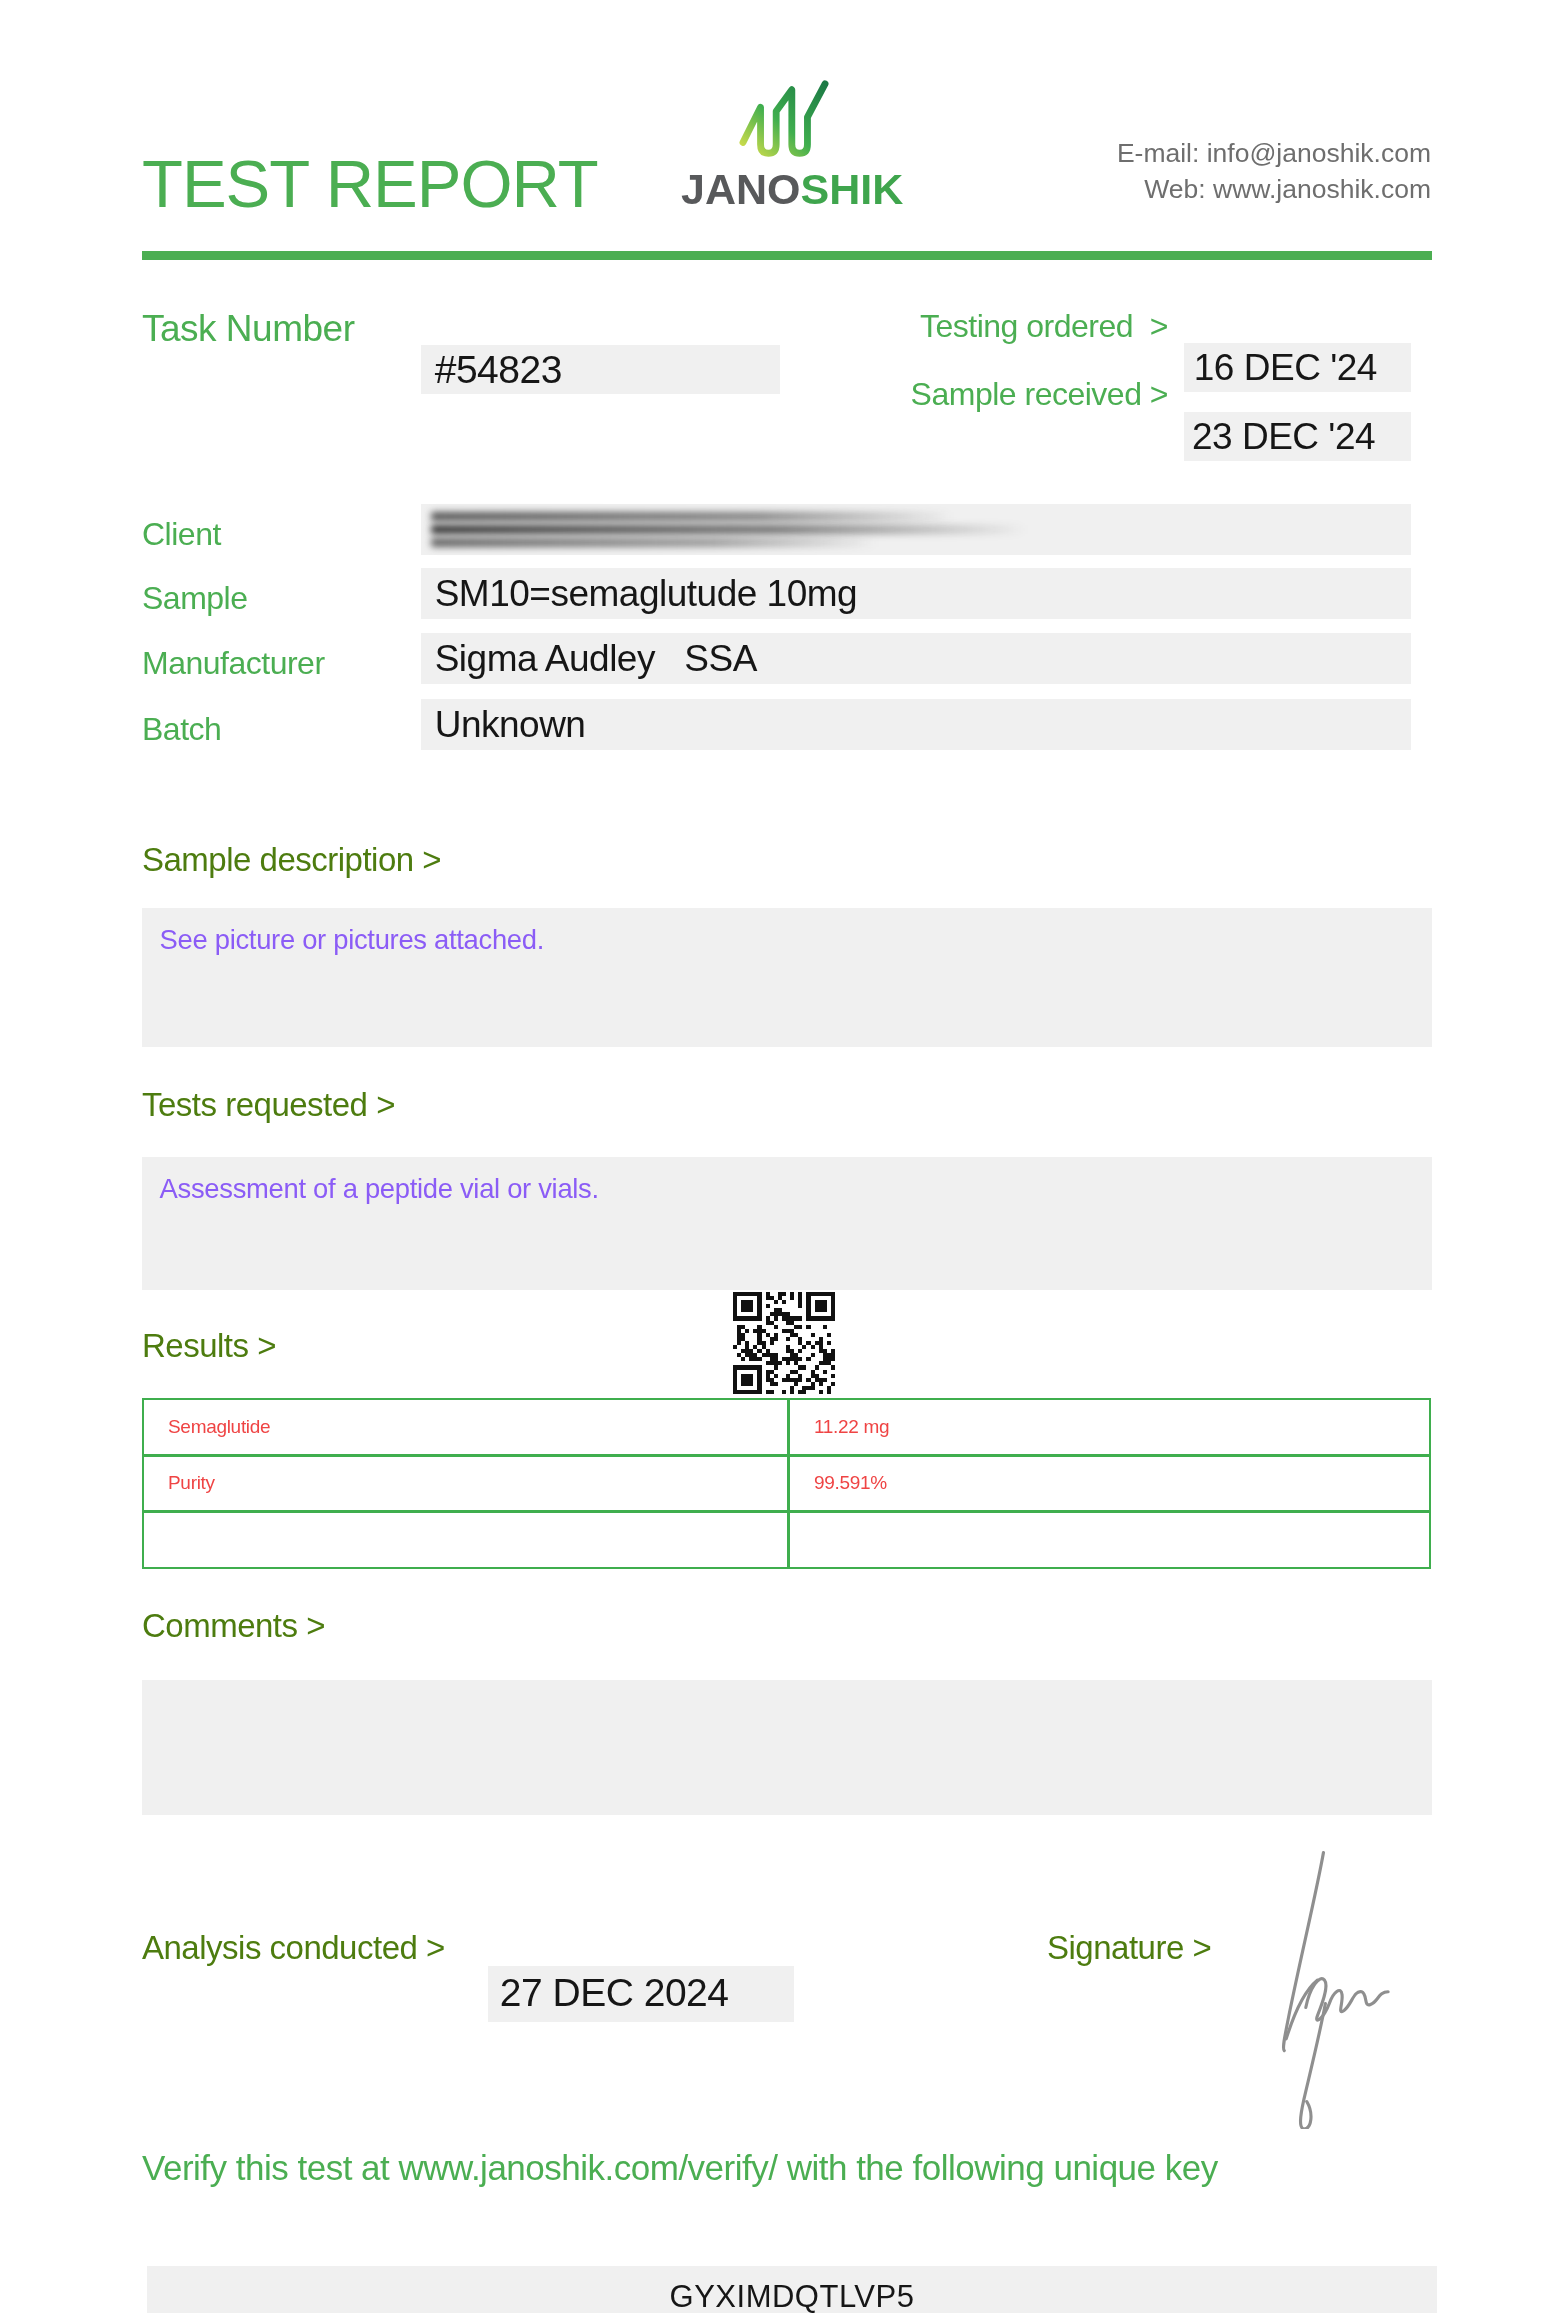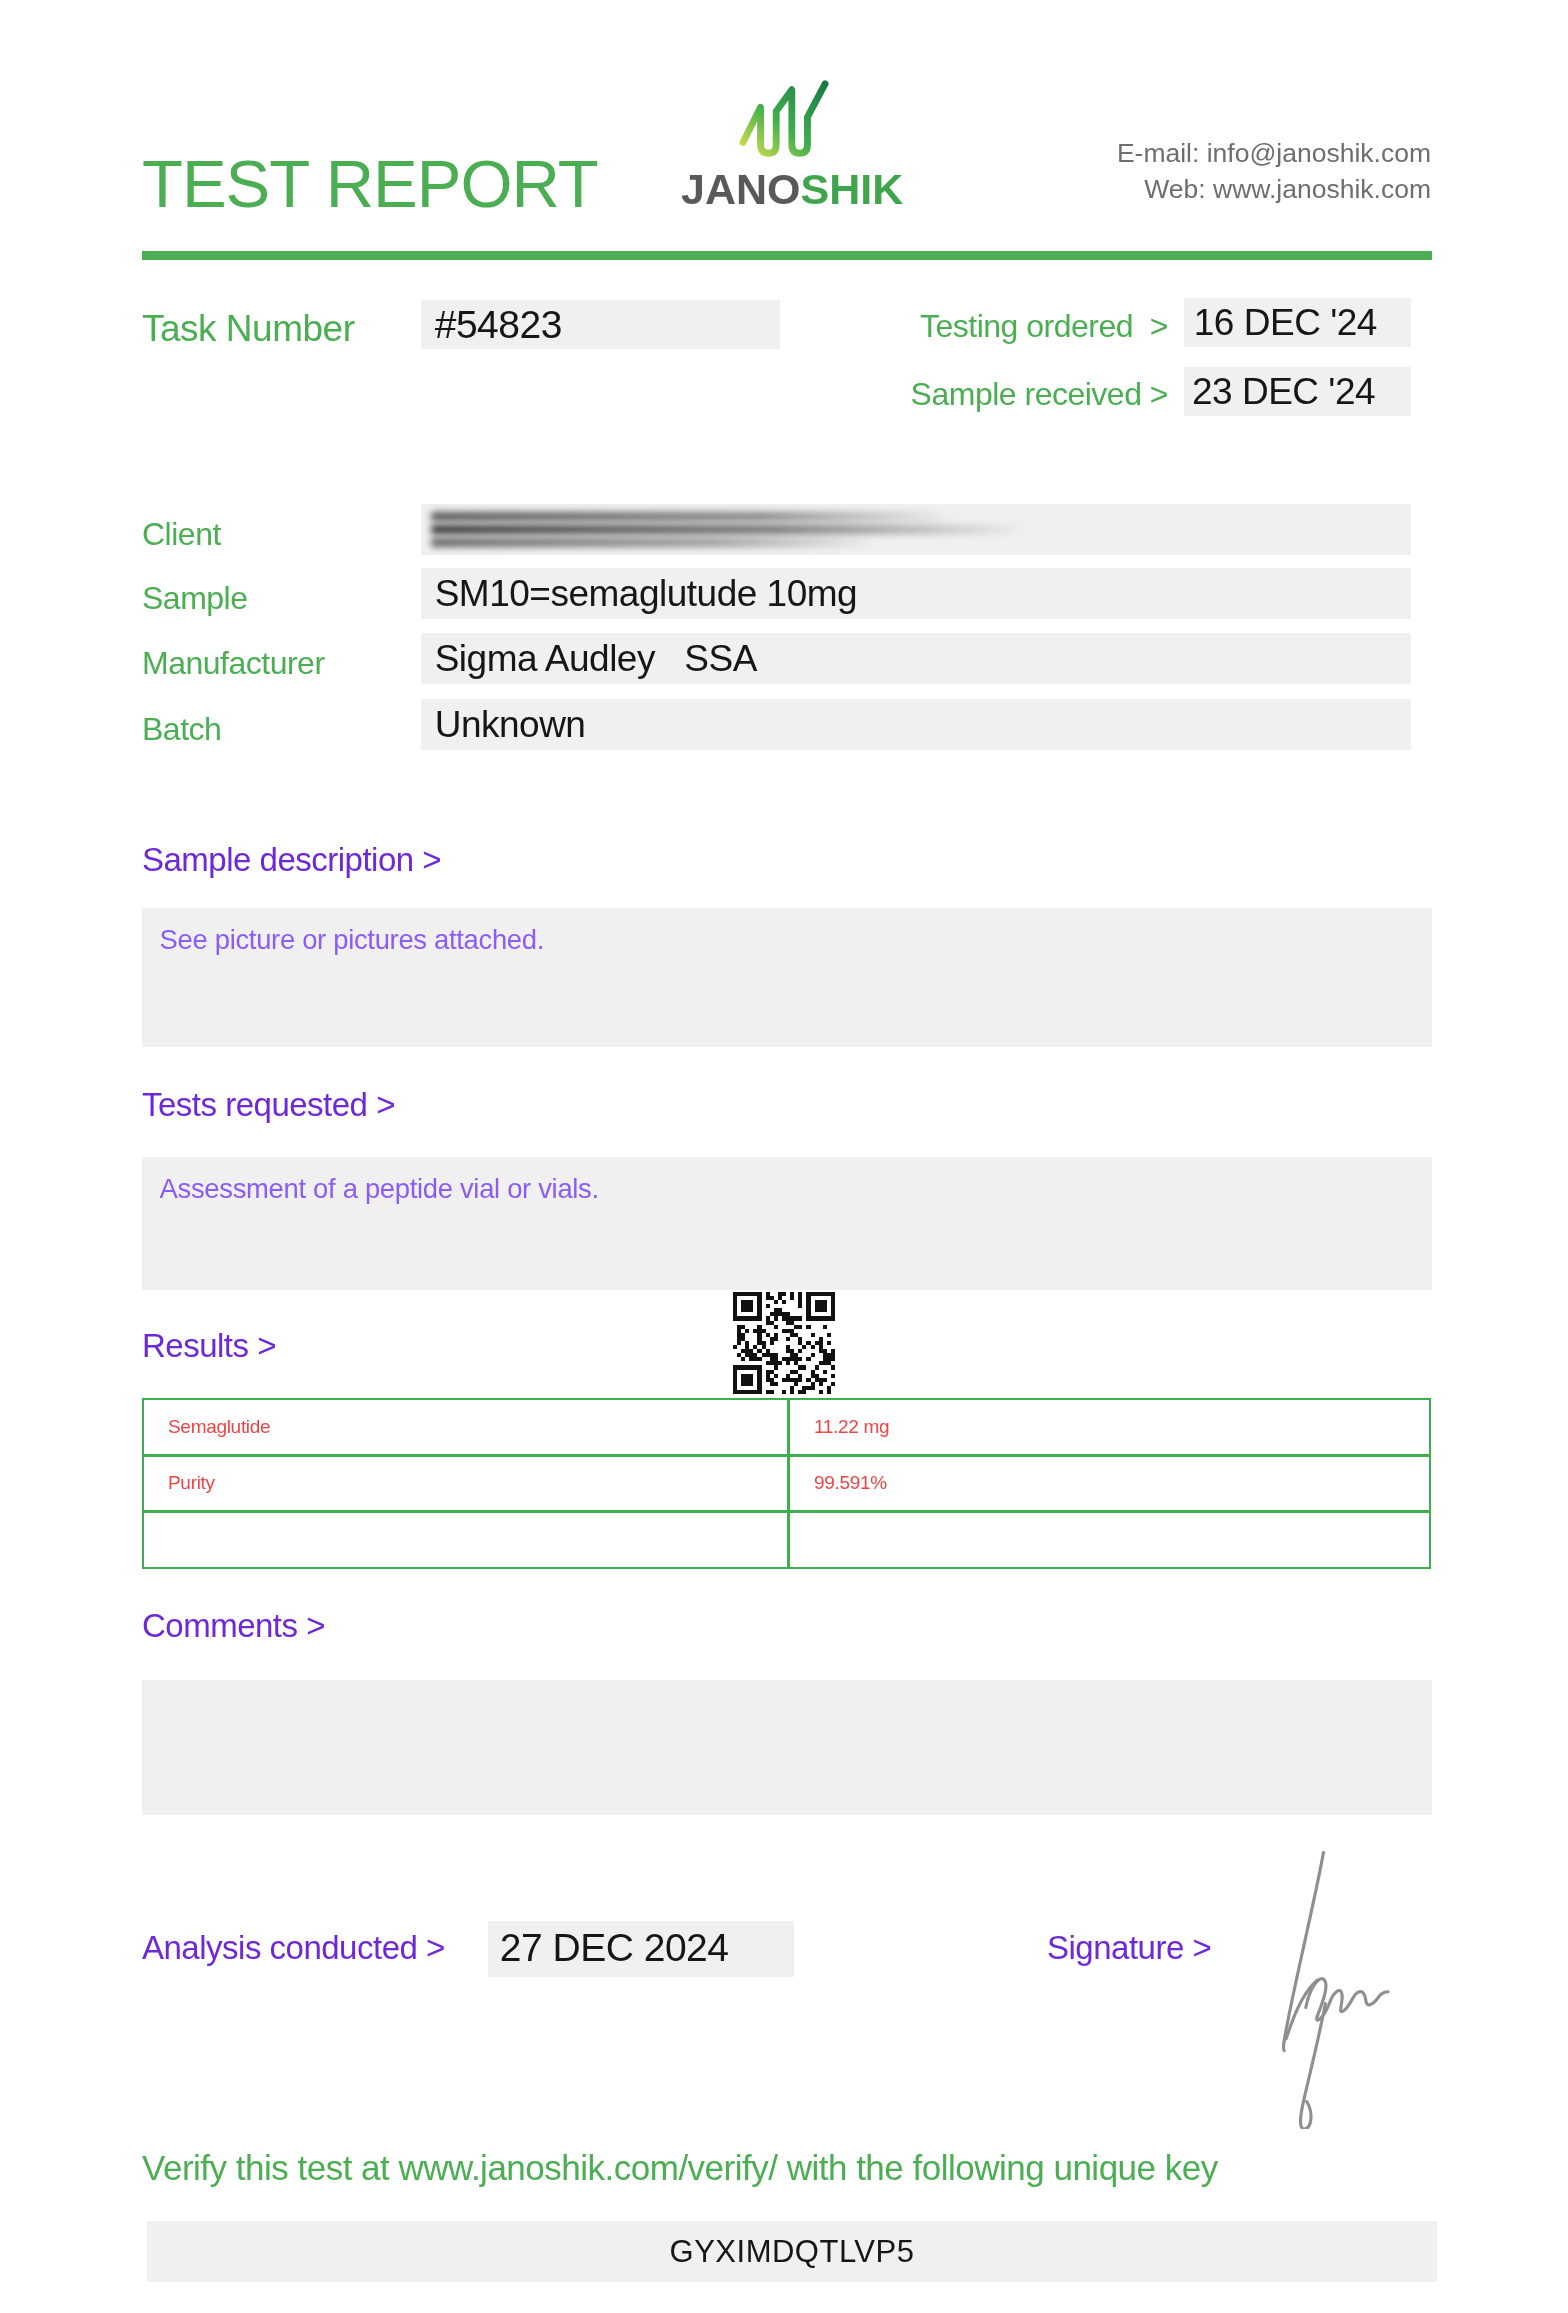--- a/index.html
+++ b/index.html
@@ -5,37 +5,37 @@
   html,body{margin:0;padding:0;background:#ffffff;}
   .page{
     position:relative;
     width:1568px;height:2313px;
     background:#ffffff;
     font-family:"Liberation Sans", sans-serif;
     overflow:hidden;
   }
   .abs{position:absolute;}
   .label{font-size:32px;letter-spacing:-0.5px;color:#4bae52;white-space:pre;}
-  .valuebox{background:#f0f0f0;}
+  .valuebox{background:#f0f0f0;margin-top:45px;}
   .value{font-size:37px;color:#161616;letter-spacing:-0.5px;white-space:pre;}
   
   .title{font-size:67px;letter-spacing:-1px;color:#4bae52;white-space:nowrap;}
   .logo-text{font-size:43px;font-weight:bold;letter-spacing:0px;white-space:nowrap;}
   .logo-jano{color:#58595b;}
   .logo-shik{color:#3fa54d;}
   .contact{font-size:26.5px;color:#6e6e6e;line-height:36px;text-align:right;white-space:nowrap;}
   .rule{background:#4bae52;}
   
   .dlabel{font-size:32px;color:#4bae52;letter-spacing:-0.5px;}
   .dbox{left:421px;width:990px;height:51px;background:#f0f0f0;}
   .dbox .value{display:block;padding-left:13.7px;line-height:51px;}
   
   .smear{position:absolute;border-radius:2.9px;filter:blur(3.9px);}
   
-  .heading{font-size:33px;color:#6d28d9;letter-spacing:-0.5px;white-space:nowrap;}
+  .heading{font-size:33px;color:#4d7c0f;letter-spacing:-0.5px;white-space:nowrap;}
   .bigbox{left:142px;width:1290px;background:#f0f0f0;}
   .boxbody{display:block;padding:15.7px 0 0 17.6px;font-size:27.4px;color:#8b5cf6;letter-spacing:-0.3px;}
   
   .rtable{
     left:142px;top:1398px;width:1289px;height:171px;
     background:#3fae4e;
     border:2.9px solid #3fae4e;
     display:grid;
     grid-template-columns:643px 1fr;
     grid-template-rows:1fr 1fr 1fr;

